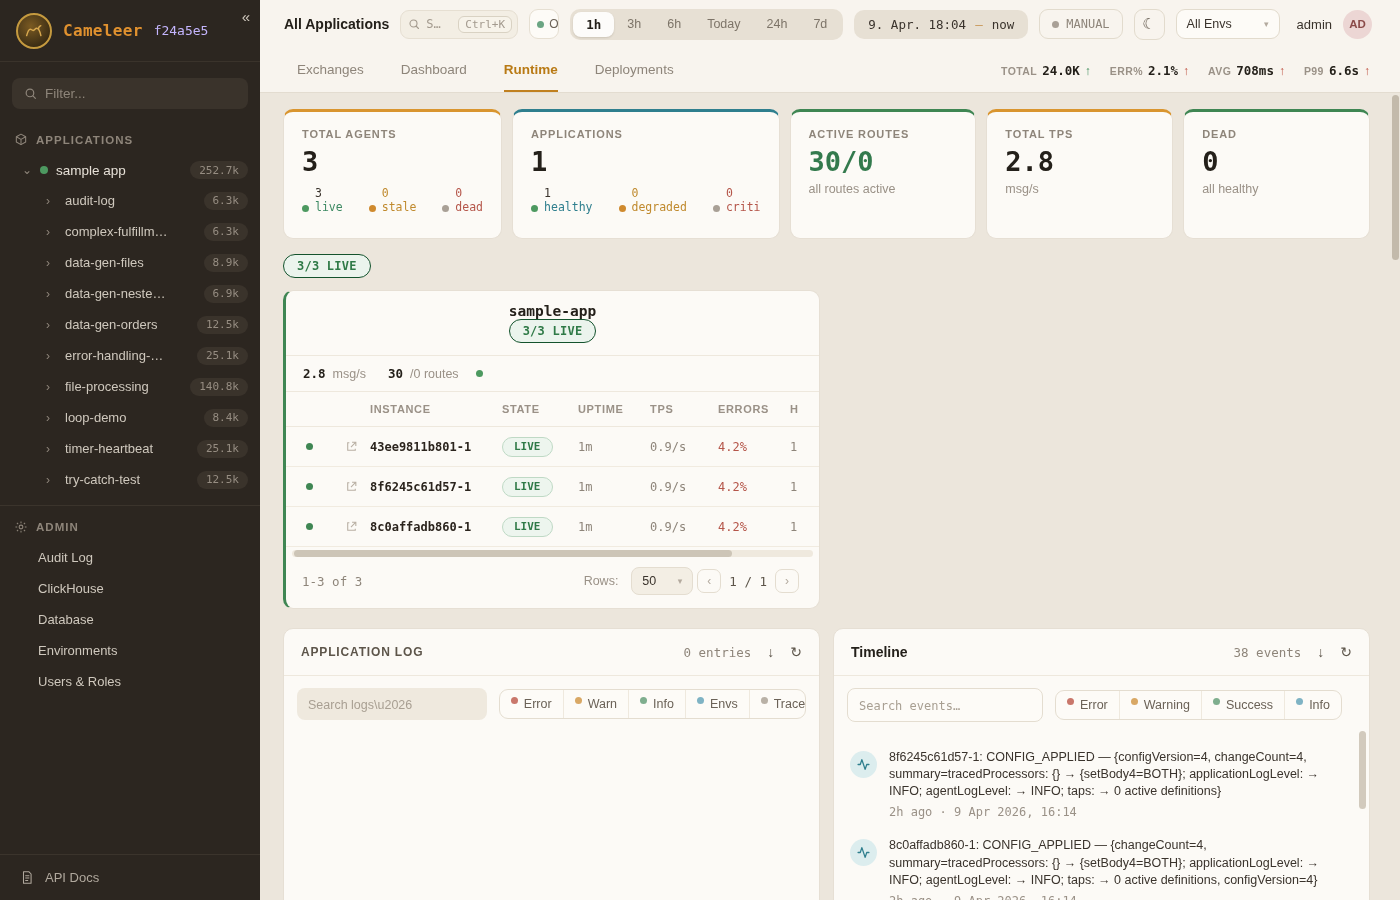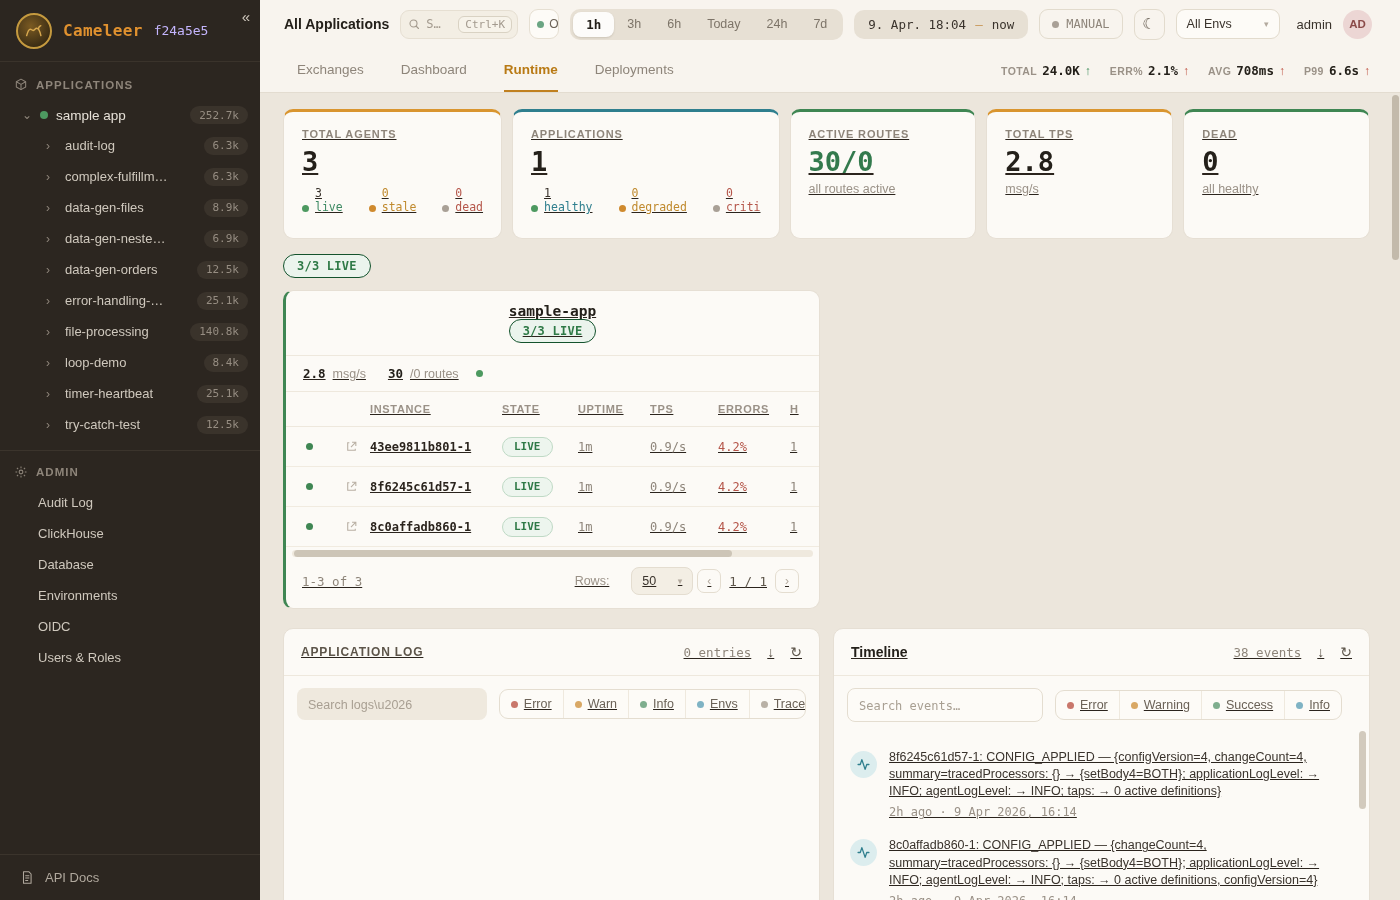--- a/index.html
+++ b/index.html
@@ -56,21 +56,21 @@
   .tabsrow { height:45px; background:#f8f4ee; border-bottom:1px solid #e3dcd0; display:flex; align-items:stretch; padding:0 30px 0 37px; }
   .tab { display:flex; align-items:center; margin-right:37px; font-size:13.5px; color:#8e857a; border-bottom:2px solid transparent; cursor:pointer; }
   .tab.active { color:#b97a15; font-weight:700; border-bottom-color:#c08020; }
   .tab-stats { margin-left:auto; display:flex; align-items:center; gap:19px; }
   .stat { display:flex; align-items:baseline; gap:5px; }
   .stat-label { font-size:10.5px; font-weight:700; color:#9a9187; letter-spacing:.04em; }
   .stat-value { font-family:"DejaVu Sans Mono", monospace; font-weight:700; font-size:12.5px; color:#24201a; }
   .arr-up-good { color:#3f8d5a; font-size:12px; font-weight:700; }
   .arr-up-bad { color:#c05646; font-size:12px; font-weight:700; }
 
-  .content { flex:1; padding:16px 30px 0 23px; overflow:hidden; position:relative;text-decoration:underline; }
+  .content { flex:1; padding:16px 30px 0 23px; overflow:hidden; position:relative; }
 
   
   .cards-row { display:flex; gap:10px; }
   .stat-card { flex:1; background:#fcfaf6; border:1px solid #e6dfd4; border-top:3px solid #ccc; border-radius:10px; padding:16px 18px 12px; height:130px; }
   .stat-card.accent-orange { border-top-color:#d9952f; }
   .stat-card.accent-teal { border-top-color:#2f7f8e; }
   .stat-card.accent-green { border-top-color:#3f8653; }
   .sc-title { font-size:11px; font-weight:700; letter-spacing:.08em; color:#8e857a; }
   .sc-value { font-family:"DejaVu Sans Mono", monospace; font-weight:700; font-size:27px; color:#24201a; margin-top:6px; }
   .sc-value.green { color:#337a4d; }
@@ -98,42 +98,42 @@
   .t-row { height:40px; border-bottom:1px solid #f1ebe0; font-family:"DejaVu Sans Mono", monospace; font-size:12px; color:#8e857a; }
   .t-cell-dot { display:flex; justify-content:center; }
   .t-cell-link { display:flex; justify-content:center; color:#b9b0a4; cursor:pointer; }
   .t-inst { font-weight:700; color:#2b241d; }
   .state-pill { display:inline-block; background:#edf5ee; border:1px solid #bfd9c5; color:#2f7a47; border-radius:999px; padding:2.5px 11px; font-size:11px; font-weight:700; }
   .t-err { color:#b5564a; }
   .h-scroll { height:7px; background:#efe9de; border-radius:4px; margin:3px 6px 0; position:relative; }
   .h-thumb { position:absolute; left:2px; top:0; height:7px; width:84%; background:#cdc5b7; border-radius:4px; cursor:pointer; }
   .ac-footer { display:flex; align-items:center; padding:10px 16px 13px; font-size:12.5px; color:#8e857a; }
   .pg-range { font-family:"DejaVu Sans Mono", monospace; font-size:12.5px; color:#8e857a; }
-  .rows-label { margin-left:auto; margin-right:22px; color:#9a9187; }
+  .rows-label { margin-left:auto; margin-right:13px; color:#9a9187; }
   .rows-select { background:#f3eee4; border:1px solid #e4ddd0; border-radius:8px; padding:6px 10px; width:62px; display:flex; justify-content:space-between; align-items:center; color:#3a332c; font-size:12.5px; cursor:pointer; }
   .pg-btn { width:24px; height:24px; border:1px solid #e4ddd0; border-radius:7px; display:flex; align-items:center; justify-content:center; color:#b3aa9e; background:#fcfaf6; margin:0 4px; cursor:pointer; font-size:12px; }
   .pg-num { font-family:"DejaVu Sans Mono", monospace; color:#5d554a; margin:0 4px; }
 
   
   .bottom-row { display:flex; gap:13px; margin-top:19px; }
   .panel { width:537px; background:#fcfaf6; border:1px solid #e6dfd4; border-radius:10px; height:340px; overflow:hidden; position:relative; }
   .panel-header { display:flex; align-items:center; padding:15px 17px; border-bottom:1px solid #eee8dd; }
   .ph-title-caps { font-size:12px; font-weight:700; letter-spacing:.07em; color:#5d554a; }
   .ph-title { font-size:14px; font-weight:700; color:#24201a; }
   .ph-count { margin-left:auto; font-family:"DejaVu Sans Mono", monospace; font-size:12.5px; color:#8e857a; }
   .ph-icon { color:#5d554a; font-size:14px; margin-left:16px; cursor:pointer; }
   .panel-toolbar { display:flex; gap:12px; padding:12px 13px; align-items:center; }
   .log-search { background:#efe9de; border-radius:8px; padding:7px 11px; width:196px; }
   .log-search input { width:100%; background:transparent; border:none; outline:none; font-size:12.5px; color:#a39a8e; font-family:"Liberation Sans", sans-serif; }
   .log-search input::placeholder { color:#a89f92; }
   .tl-search { background:#fdfbf7; border:1px solid #e4ddd0; border-radius:8px; padding:7px 11px; width:196px; }
   .tl-search input { width:100%; background:transparent; border:none; outline:none; font-family:"DejaVu Sans Mono", monospace; font-size:12px; color:#a39a8e; }
   .tl-search input::placeholder { color:#a89f92; }
   .filter-group { display:flex; background:#fdfbf7; border:1px solid #e4ddd0; border-radius:9px; overflow:hidden; }
-  .filter-btn { display:flex; align-items:center; gap:6px; padding:7px 11px; font-size:12.5px; color:#6b6257; border-left:1px solid #efe9de; cursor:pointer; white-space:nowrap; }
+  .filter-btn { display:flex; gap:6px; padding:7px 11px; font-size:12.5px; color:#6b6257; border-left:1px solid #efe9de; cursor:pointer; white-space:nowrap; }
   .filter-btn:first-child { border-left:none; }
   .empty-msg { text-align:center; color:#9a9187; font-size:13px; padding-top:48px; }
   .ev-list { padding:6px 10px 0 8px; }
   .ev { display:flex; gap:12px; padding:9px 8px; }
   .ev-icon { width:27px; height:27px; min-width:27px; border-radius:50%; background:#dcedee; display:flex; align-items:center; justify-content:center; margin-top:2px; }
   .ev-body { flex:1; }
   .ev-text { font-size:12.5px; color:#3a332c; line-height:1.37; max-width:452px; }
   .ev-time { font-family:"DejaVu Sans Mono", monospace; font-size:12px; color:#9a9187; margin-top:5px; }
   .tl-scrollbar { position:absolute; right:3px; top:102px; bottom:6px; width:7px; }
   .tl-thumb { width:7px; height:78px; background:#d2cabd; border-radius:4px; cursor:pointer; }
@@ -153,20 +153,31 @@
         <svg width="22" height="22" viewBox="0 0 24 24" fill="none" stroke="#d8a94f" stroke-width="1.6" stroke-linecap="round">
           <path d="M4 17c1-4 2-7 4-7 1.3 0 1.6 1.4 3 1.4S13.2 9 15 9c2.2 0 3.5 3.5 4.5 8"></path>
           <path d="M17 9c.3-1.6 1.2-2.6 2.4-2.8"></path>
         </svg>
       </div>
       <span class="brand mono">Cameleer</span>
       <span class="build mono">f24a5e5</span>
       <span class="collapse-btn">«</span>
     </div>
 
+    <div class="filter-wrap">
+      <div class="filter-box">
+        <span>
+          <svg width="13" height="13" viewBox="0 0 24 24" fill="none" stroke="#8e857a" stroke-width="2.2" stroke-linecap="round">
+              <circle cx="11" cy="11" r="7"></circle>
+              <line x1="21" y1="21" x2="16.5" y2="16.5"></line>
+            </svg>
+        </span>
+        <input placeholder="Filter..." style="">
+      </div>
+    </div>
 
     <div class="nav-scroll">
       <div class="section-label">
         <span>
           <svg width="14" height="14" viewBox="0 0 24 24" fill="none" stroke="#8e857a" stroke-width="1.8" stroke-linejoin="round">
               <path d="M12 2l8 4.5v9L12 20l-8-4.5v-9L12 2z"></path>
               <path d="M4 6.5l8 4.5 8-4.5M12 11v9"></path>
             </svg>
         </span>
         <span>APPLICATIONS</span>
@@ -238,21 +249,20 @@
               <circle cx="12" cy="12" r="3.2"></circle>
               <path d="M12 2.5v3M12 18.5v3M2.5 12h3M18.5 12h3M5 5l2.1 2.1M16.9 16.9L19 19M19 5l-2.1 2.1M7.1 16.9L5 19"></path>
             </svg>
         </span>
         <span>ADMIN</span>
       </div>
       <div class="admin-item">Audit Log</div>
       <div class="admin-item">ClickHouse</div>
       <div class="admin-item">Database</div>
       <div class="admin-item">Environments</div>
-      <div class="admin-item">OIDC</div>
       <div class="admin-item">Users &amp; Roles</div>
     </div>
 
     <div class="sb-footer">
       <span>
         <svg width="14" height="15" viewBox="0 0 24 24" fill="none" stroke="#b0a89d" stroke-width="1.8" stroke-linejoin="round">
             <path d="M6 2h9l4 4v16H6z"></path>
             <path d="M9 9h7M9 13h7M9 17h5"></path>
           </svg>
       </span>

